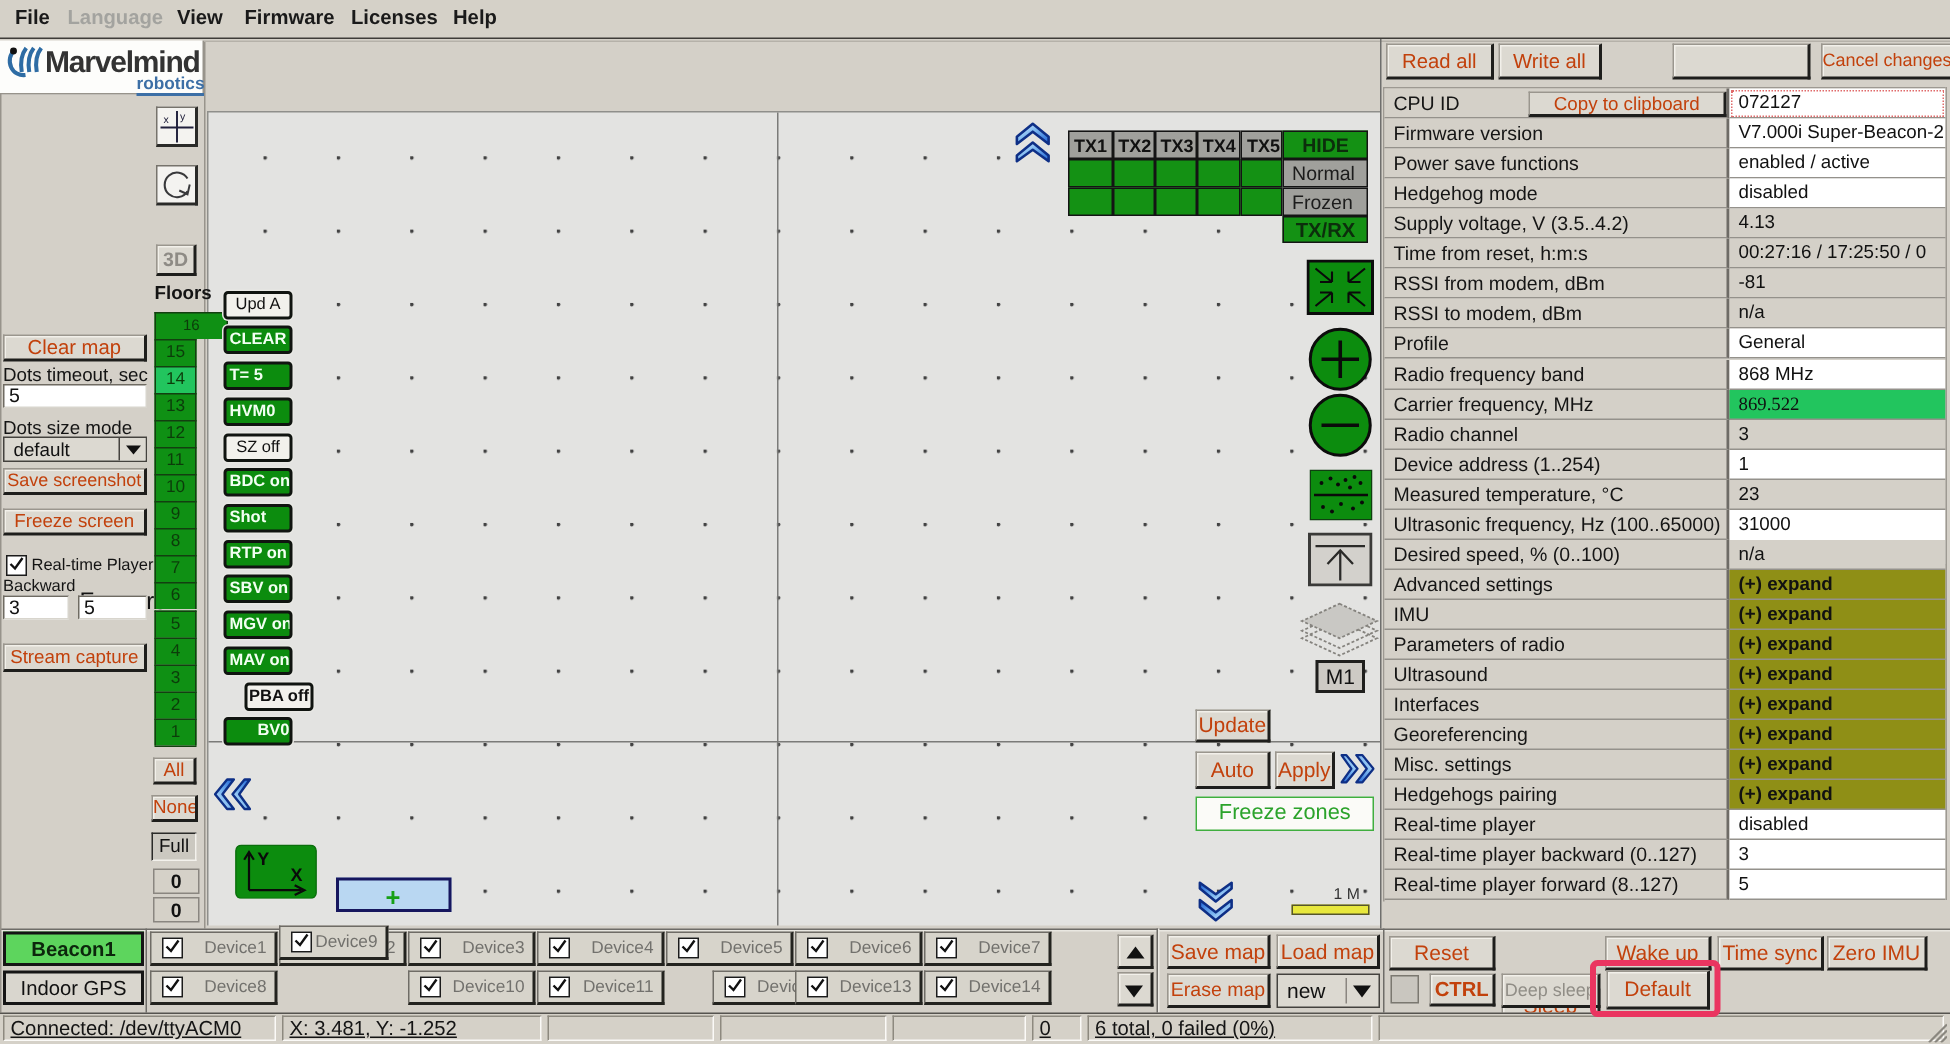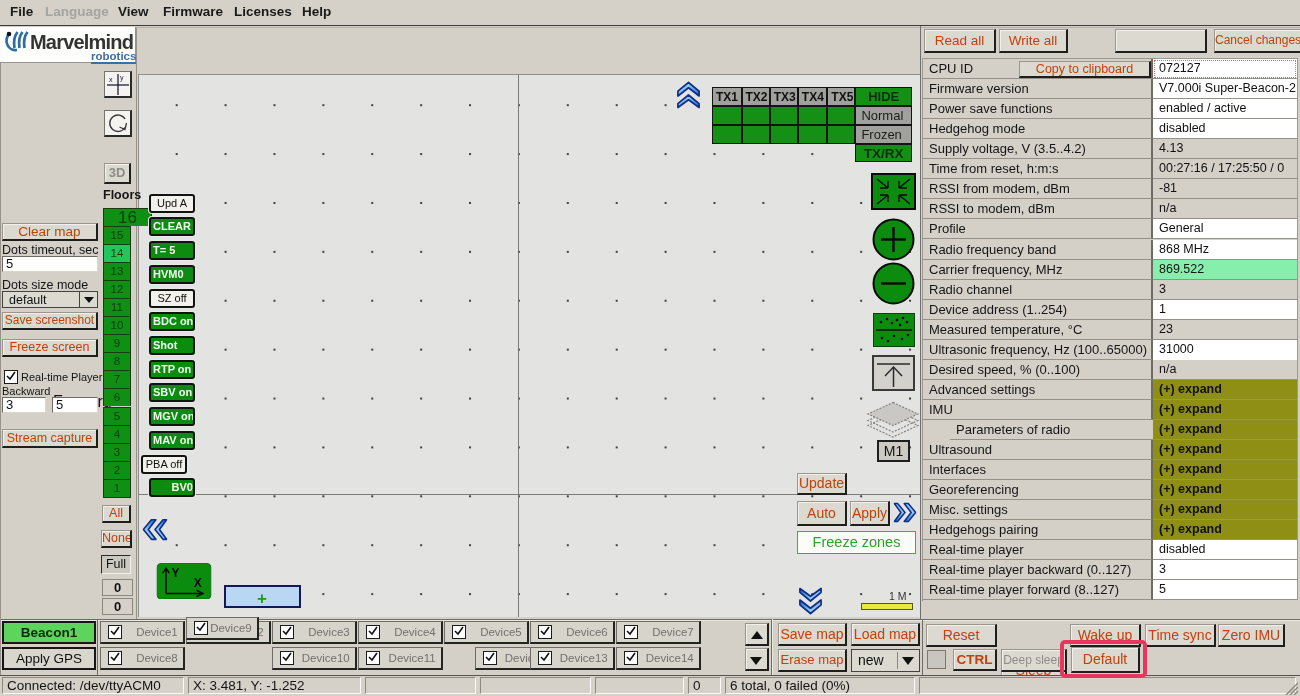--- a/index.html
+++ b/index.html
@@ -2,21 +2,21 @@
 <html><head><meta charset="utf-8">
 <style>
 * { margin:0; padding:0; box-sizing:border-box; }
 html,body { width:1300px; height:696px; overflow:hidden; }
 body { font-family:"Liberation Sans", sans-serif; background:#d4d0c8; position:relative; }
 .ab { position:absolute; }
 .btn { position:absolute; background:#dcd9d1; border-top:1px solid #9a968e; border-left:1px solid #9a968e;
   border-right:2px solid #1e1e1c; border-bottom:2px solid #1e1e1c; color:#c2410c; text-align:center;
   font-size:13.5px; box-shadow: inset 1px 1px 0 #f2f0ea; white-space:nowrap; overflow:hidden; }
 .sb { position:absolute; border-top:1px solid #8d897f; border-left:1px solid #8d897f;
-  border-bottom:1px solid #fbfaf7; border-right:1px solid #fbfaf7; }
+  border-bottom:1px solid #fbfaf7; border-right:1px solid #fbfaf7;text-decoration:underline; }
 .gbtn { position:absolute; border:2px solid #101410; border-radius:3px; background:#0c8c0e; color:#f2fff2;
   font-size:11px; font-weight:600; text-align:center; box-shadow:0 0 0 1px #e8e8e4; white-space:nowrap; overflow:hidden; }
 .wbtn { position:absolute; border:2px solid #101410; border-radius:3px; background:#f2f1ec; color:#111;
   font-size:11px; text-align:center; box-shadow:0 0 0 1px #e8e8e4; white-space:nowrap; overflow:hidden; }
 .lbl { position:absolute; color:#141414; white-space:nowrap; }
 .inp { position:absolute; background:#fff; border:1px solid #6f6b62; border-bottom-color:#d8d5cd; border-right-color:#d8d5cd; color:#111; font-size:13px; padding-left:3px; }
 .row-l { position:absolute; background:#d4d0c8; border-bottom:1px solid #94918b; border-right:2px solid #6e6b66; color:#151515; font-size:13px; padding-left:6px; overflow:hidden; white-space:nowrap; }
 .row-v { position:absolute; border-bottom:1px solid #94918b; color:#111; font-size:12.5px; padding-left:6px; overflow:hidden; white-space:nowrap; }
 .chk { position:absolute; width:14px; height:14px; background:#fff; border:1.5px solid #1b1b1b; }
 .chk svg { position:absolute; left:-1px; top:-2px; }
@@ -81,21 +81,21 @@
 <text x="4" y="10" font-size="7" fill="#20203c">x</text>
       <text x="15" y="8" font-size="7" fill="#20203c">y</text>
     </svg></div>
 <div class="ab" style="left:104px;top:110px;width:28px;height:27px;background:#f4f3f0;border:1px solid #76736c;border-right:2px solid #2a2a28;border-bottom:2px solid #2a2a28;">
 <svg width="26" height="25" viewBox="0 0 26 25">
       <path d="M20,16.5 A8.2,8.2 0 1 1 20,8" fill="none" stroke="#39393b" stroke-width="1.4"></path>
 <path d="M21.5,12 L20,18.5 L14.5,16" fill="none" stroke="#39393b" stroke-width="1.3"></path>
     </svg></div>
 <div class="btn" style="left:104px;top:163px;width:27px;height:21px;line-height:18px;font-weight:bold;color:#8e8b85;font-size:13px;">3D</div>
 <div class="lbl" style="left:103px;top:188px;font-size:12.5px;font-weight:600;">Floors</div>
-<div class="ab" style="left:103px;top:207.5px;width:49px;height:18.1px;background:#0f9014;border:1px solid #133f10;border-bottom:none;text-align:center;font-size:17px;line-height:17px;color:#0c3c0a;">16</div>
+<div class="ab" style="left:103px;top:207.5px;width:49px;height:18.1px;background:#0f9014;border:1px solid #133f10;border-bottom:none;text-align:center;font-size:10px;line-height:17px;color:#0c3c0a;">16</div>
 <div class="ab" style="left:103px;top:225.6px;width:28px;height:18.1px;background:#0f9014;border:1px solid #133f10;border-bottom:none;text-align:center;font-size:11.5px;line-height:17px;color:#0c3c0a;">15</div>
 <div class="ab" style="left:103px;top:243.7px;width:28px;height:18.1px;background:#22c55e;border:1px solid #133f10;border-bottom:none;text-align:center;font-size:11.5px;line-height:17px;color:#0c3c0a;">14</div>
 <div class="ab" style="left:103px;top:261.8px;width:28px;height:18.1px;background:#0f9014;border:1px solid #133f10;border-bottom:none;text-align:center;font-size:11.5px;line-height:17px;color:#0c3c0a;">13</div>
 <div class="ab" style="left:103px;top:279.9px;width:28px;height:18.1px;background:#0f9014;border:1px solid #133f10;border-bottom:none;text-align:center;font-size:11.5px;line-height:17px;color:#0c3c0a;">12</div>
 <div class="ab" style="left:103px;top:297.9px;width:28px;height:18.1px;background:#0f9014;border:1px solid #133f10;border-bottom:none;text-align:center;font-size:11.5px;line-height:17px;color:#0c3c0a;">11</div>
 <div class="ab" style="left:103px;top:316.0px;width:28px;height:18.1px;background:#0f9014;border:1px solid #133f10;border-bottom:none;text-align:center;font-size:11.5px;line-height:17px;color:#0c3c0a;">10</div>
 <div class="ab" style="left:103px;top:334.1px;width:28px;height:18.1px;background:#0f9014;border:1px solid #133f10;border-bottom:none;text-align:center;font-size:11.5px;line-height:17px;color:#0c3c0a;">9</div>
 <div class="ab" style="left:103px;top:352.2px;width:28px;height:18.1px;background:#0f9014;border:1px solid #133f10;border-bottom:none;text-align:center;font-size:11.5px;line-height:17px;color:#0c3c0a;">8</div>
 <div class="ab" style="left:103px;top:370.3px;width:28px;height:18.1px;background:#0f9014;border:1px solid #133f10;border-bottom:none;text-align:center;font-size:11.5px;line-height:17px;color:#0c3c0a;">7</div>
 <div class="ab" style="left:103px;top:388.4px;width:28px;height:18.1px;background:#0f9014;border:1px solid #133f10;border-bottom:none;text-align:center;font-size:11.5px;line-height:17px;color:#0c3c0a;">6</div>
@@ -114,21 +114,21 @@
 <div class="gbtn" style="left:149px;top:217.3px;width:46px;height:19px;line-height:14px;text-align:left;padding-left:2px;">CLEAR</div>
 <div class="gbtn" style="left:149px;top:241.0px;width:46px;height:19px;line-height:14px;text-align:left;padding-left:2px;">T= 5</div>
 <div class="gbtn" style="left:149px;top:264.8px;width:46px;height:19px;line-height:14px;text-align:left;padding-left:2px;">HVM0</div>
 <div class="wbtn" style="left:149px;top:288.5px;width:46px;height:19px;line-height:14px;">SZ off</div>
 <div class="gbtn" style="left:149px;top:312.2px;width:46px;height:19px;line-height:14px;text-align:left;padding-left:2px;">BDC on</div>
 <div class="gbtn" style="left:149px;top:335.9px;width:46px;height:19px;line-height:14px;text-align:left;padding-left:2px;">Shot</div>
 <div class="gbtn" style="left:149px;top:359.6px;width:46px;height:19px;line-height:14px;text-align:left;padding-left:2px;">RTP on</div>
 <div class="gbtn" style="left:149px;top:383.4px;width:46px;height:19px;line-height:14px;text-align:left;padding-left:2px;">SBV on</div>
 <div class="gbtn" style="left:149px;top:407.1px;width:46px;height:19px;line-height:14px;text-align:left;padding-left:2px;">MGV on</div>
 <div class="gbtn" style="left:149px;top:430.8px;width:46px;height:19px;line-height:14px;text-align:left;padding-left:2px;">MAV on</div>
-<div class="wbtn" style="left:141px;top:454.5px;width:46px;height:19px;line-height:14px;">PBA off</div>
+<div class="wbtn" style="left:163px;top:454.5px;width:46px;height:19px;line-height:14px;font-weight:bold;">PBA off</div>
 <div class="gbtn" style="left:149px;top:478.2px;width:46px;height:19px;line-height:14px;text-align:right;padding-left:2px;">BV0</div>
 <div class="ab" style="left:712px;top:87px;width:29.5px;height:18.5px;background:#a0a09c;border:1.5px solid #141414;font-size:12px;font-weight:600;color:#111;padding:2px 0 0 3px;">TX1</div>
 <div class="ab" style="left:741.5px;top:87px;width:28.2px;height:18.5px;background:#a0a09c;border:1.5px solid #141414;font-size:12px;font-weight:600;color:#111;padding:2px 0 0 3px;">TX2</div>
 <div class="ab" style="left:769.7px;top:87px;width:28.1px;height:18.5px;background:#a0a09c;border:1.5px solid #141414;font-size:12px;font-weight:600;color:#111;padding:2px 0 0 3px;">TX3</div>
 <div class="ab" style="left:797.8px;top:87px;width:29.5px;height:18.5px;background:#a0a09c;border:1.5px solid #141414;font-size:12px;font-weight:600;color:#111;padding:2px 0 0 3px;">TX4</div>
 <div class="ab" style="left:827.3px;top:87px;width:28.1px;height:18.5px;background:#a0a09c;border:1.5px solid #141414;font-size:12px;font-weight:600;color:#111;padding:2px 0 0 3px;">TX5</div>
 <div class="ab" style="left:855.4px;top:87px;width:56.6px;height:18.5px;background:#149114;border:1.5px solid #141414;font-size:13px;font-weight:600;color:#0c2e0c;text-align:center;padding-top:1px;">HIDE</div>
 <div class="ab" style="left:712px;top:105.5px;width:29.5px;height:19.0px;background:#149114;border:1.5px solid #141414;"></div>
 <div class="ab" style="left:741.5px;top:105.5px;width:28.2px;height:19.0px;background:#149114;border:1.5px solid #141414;"></div>
 <div class="ab" style="left:769.7px;top:105.5px;width:28.1px;height:19.0px;background:#149114;border:1.5px solid #141414;"></div>
@@ -289,36 +289,36 @@
 <div class="row-v" style="left:1153px;top:159.2px;width:144px;height:20.05px;line-height:19px;background:#d4d0c8;">00:27:16 / 17:25:50 / 0</div>
 <div class="row-l" style="left:923px;top:179.3px;width:230px;height:20.05px;line-height:19px;">RSSI from modem, dBm</div>
 <div class="row-v" style="left:1153px;top:179.3px;width:144px;height:20.05px;line-height:19px;background:#d4d0c8;">-81</div>
 <div class="row-l" style="left:923px;top:199.3px;width:230px;height:20.05px;line-height:19px;">RSSI to modem, dBm</div>
 <div class="row-v" style="left:1153px;top:199.3px;width:144px;height:20.05px;line-height:19px;background:#d4d0c8;">n/a</div>
 <div class="row-l" style="left:923px;top:219.4px;width:230px;height:20.05px;line-height:19px;">Profile</div>
 <div class="row-v" style="left:1153px;top:219.4px;width:144px;height:20.05px;line-height:19px;background:#ffffff;">General</div>
 <div class="row-l" style="left:923px;top:239.5px;width:230px;height:20.05px;line-height:19px;">Radio frequency band</div>
 <div class="row-v" style="left:1153px;top:239.5px;width:144px;height:20.05px;line-height:19px;background:#ffffff;">868 MHz</div>
 <div class="row-l" style="left:923px;top:259.5px;width:230px;height:20.05px;line-height:19px;">Carrier frequency, MHz</div>
-<div class="row-v" style="left:1153px;top:259.5px;width:144px;height:20.05px;line-height:19px;background:#86efac;">869.522</div>
+<div class="row-v" style="left:1153px;top:259.5px;width:144px;height:20.05px;line-height:19px;background:#22c55e;font-family:Liberation Serif, serif;">869.522</div>
 <div class="row-l" style="left:923px;top:279.6px;width:230px;height:20.05px;line-height:19px;">Radio channel</div>
 <div class="row-v" style="left:1153px;top:279.6px;width:144px;height:20.05px;line-height:19px;background:#d4d0c8;">3</div>
 <div class="row-l" style="left:923px;top:299.6px;width:230px;height:20.05px;line-height:19px;">Device address (1..254)</div>
 <div class="row-v" style="left:1153px;top:299.6px;width:144px;height:20.05px;line-height:19px;background:#ffffff;">1</div>
 <div class="row-l" style="left:923px;top:319.7px;width:230px;height:20.05px;line-height:19px;">Measured temperature, °C</div>
 <div class="row-v" style="left:1153px;top:319.7px;width:144px;height:20.05px;line-height:19px;background:#d4d0c8;">23</div>
 <div class="row-l" style="left:923px;top:339.7px;width:230px;height:20.05px;line-height:19px;">Ultrasonic frequency, Hz (100..65000)</div>
 <div class="row-v" style="left:1153px;top:339.7px;width:144px;height:37px;line-height:19px;background:#ffffff;">31000</div>
 <div class="row-l" style="left:923px;top:359.8px;width:230px;height:20.05px;line-height:19px;">Desired speed, % (0..100)</div>
 <div class="row-v" style="left:1153px;top:359.8px;width:144px;height:20.05px;line-height:19px;background:#d4d0c8;">n/a</div>
 <div class="row-l" style="left:923px;top:379.8px;width:230px;height:20.05px;line-height:19px;">Advanced settings</div>
 <div class="row-v" style="left:1153px;top:379.8px;width:144px;height:20.05px;line-height:19px;background:#8f8f16;font-weight:600;">(+) expand</div>
 <div class="row-l" style="left:923px;top:399.9px;width:230px;height:20.05px;line-height:19px;">IMU</div>
 <div class="row-v" style="left:1153px;top:399.9px;width:144px;height:20.05px;line-height:19px;background:#8f8f16;font-weight:600;">(+) expand</div>
-<div class="row-l" style="left:923px;top:419.9px;width:230px;height:20.05px;line-height:19px;margin-left:27px;">Parameters of radio</div>
+<div class="row-l" style="left:923px;top:419.9px;width:230px;height:20.05px;line-height:19px;">Parameters of radio</div>
 <div class="row-v" style="left:1153px;top:419.9px;width:144px;height:20.05px;line-height:19px;background:#8f8f16;font-weight:600;">(+) expand</div>
 <div class="row-l" style="left:923px;top:439.9px;width:230px;height:20.05px;line-height:19px;">Ultrasound</div>
 <div class="row-v" style="left:1153px;top:439.9px;width:144px;height:20.05px;line-height:19px;background:#8f8f16;font-weight:600;">(+) expand</div>
 <div class="row-l" style="left:923px;top:460.0px;width:230px;height:20.05px;line-height:19px;">Interfaces</div>
 <div class="row-v" style="left:1153px;top:460.0px;width:144px;height:20.05px;line-height:19px;background:#8f8f16;font-weight:600;">(+) expand</div>
 <div class="row-l" style="left:923px;top:480.1px;width:230px;height:20.05px;line-height:19px;">Georeferencing</div>
 <div class="row-v" style="left:1153px;top:480.1px;width:144px;height:20.05px;line-height:19px;background:#8f8f16;font-weight:600;">(+) expand</div>
 <div class="row-l" style="left:923px;top:500.1px;width:230px;height:20.05px;line-height:19px;">Misc. settings</div>
 <div class="row-v" style="left:1153px;top:500.1px;width:144px;height:20.05px;line-height:19px;background:#8f8f16;font-weight:600;">(+) expand</div>
 <div class="row-l" style="left:923px;top:520.2px;width:230px;height:20.05px;line-height:19px;">Hedgehogs pairing</div>
@@ -327,21 +327,21 @@
 <div class="row-v" style="left:1153px;top:540.2px;width:144px;height:20.05px;line-height:19px;background:#ffffff;">disabled</div>
 <div class="row-l" style="left:923px;top:560.2px;width:230px;height:20.05px;line-height:19px;">Real-time player backward (0..127)</div>
 <div class="row-v" style="left:1153px;top:560.2px;width:144px;height:20.05px;line-height:19px;background:#ffffff;">3</div>
 <div class="row-l" style="left:923px;top:580.3px;width:230px;height:20.05px;line-height:19px;">Real-time player forward (8..127)</div>
 <div class="row-v" style="left:1153px;top:580.3px;width:144px;height:20.05px;line-height:19px;background:#ffffff;">5</div>
 <div class="ab" style="left:1297px;top:58px;width:1px;height:542px;background:#9d9992;"></div>
 <div class="btn" style="left:1019px;top:61px;width:132px;height:17px;line-height:14px;font-size:12.5px;box-shadow:none;">Copy to clipboard</div>
 <div class="ab" style="left:0;top:619px;width:1300px;height:1px;background:#6e6c68;"></div>
 <div class="ab" style="left:0;top:620px;width:1300px;height:1px;background:#e9e7e1;"></div>
 <div class="ab" style="left:2px;top:621px;width:94px;height:23px;background:#5dd55d;border:2px solid #151515;text-align:center;font-size:13.5px;font-weight:bold;line-height:19px;color:#0c270c;">Beacon1</div>
-<div class="ab" style="left:2px;top:647px;width:94px;height:23px;background:#d9d6ce;border:2px solid #151515;text-align:center;font-size:13.5px;line-height:19px;color:#111;">Apply GPS</div>
+<div class="ab" style="left:2px;top:647px;width:94px;height:23px;background:#d9d6ce;border:2px solid #151515;text-align:center;font-size:13.5px;line-height:19px;color:#111;">Indoor GPS</div>
 <div class="ab" style="left:97px;top:619px;width:1px;height:57px;background:#6e6c68;"></div>
 <div class="ab" style="left:99.7px;top:621.3px;width:85px;height:23px;background:#d7d4cb;border:1px solid #6f6c66;border-right:2px solid #23231f;border-bottom:2px solid #23231f;">
 <div class="chk" style="left:7px;top:3px;">
       <svg width="14" height="14" viewBox="0 0 14 14">
         <path d="M3,7 L6,10 L11,3" stroke="#111" stroke-width="1.6" fill="none"></path>
       </svg>
     </div>
 <div style="position:absolute;right:5px;top:4px;font-size:11.5px;color:#72716d;">Device1</div>
   </div>
 <div class="ab" style="left:185.7px;top:621.3px;width:85px;height:23px;background:#d7d4cb;border:1px solid #6f6c66;border-right:2px solid #23231f;border-bottom:2px solid #23231f;">

